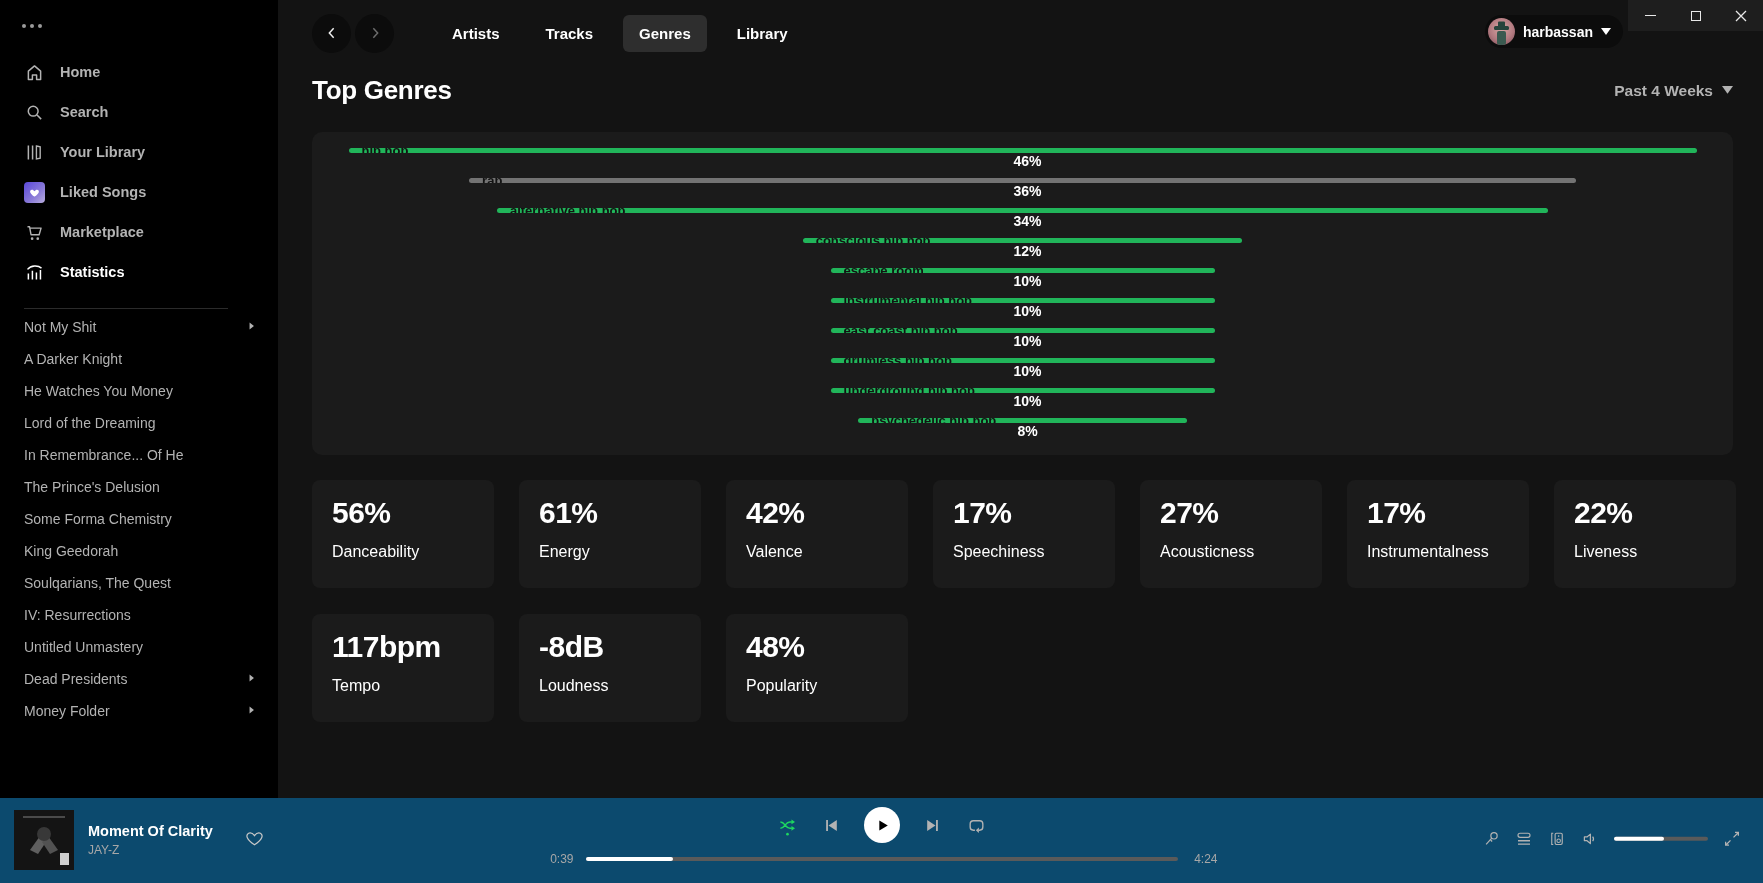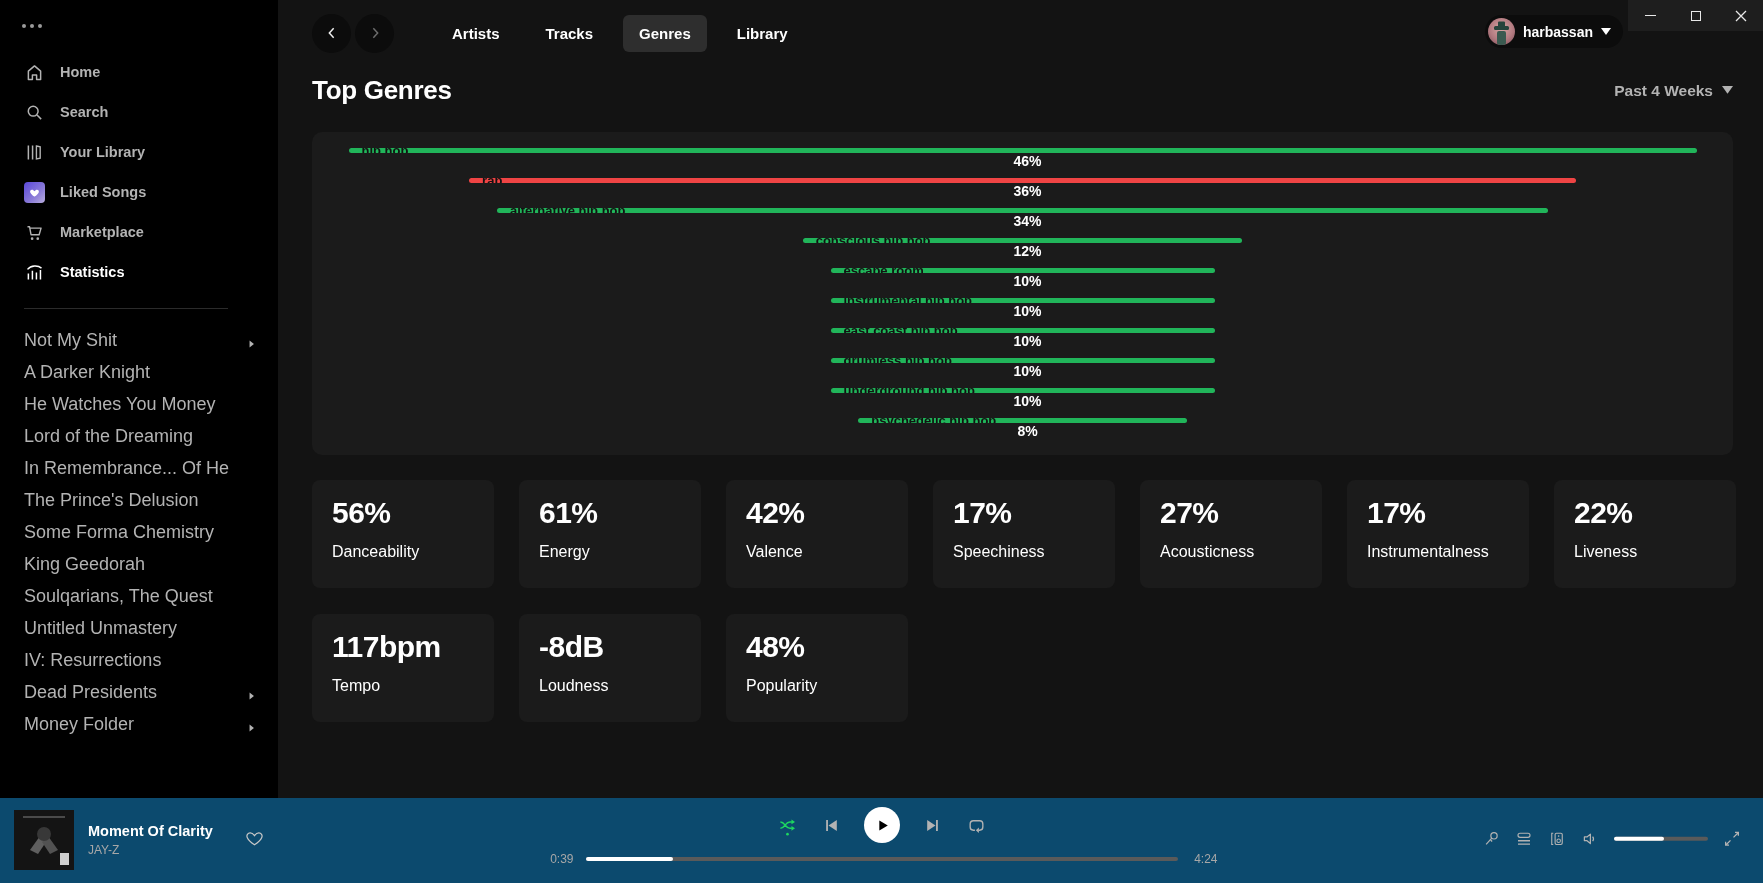--- a/index.html
+++ b/index.html
@@ -15,22 +15,22 @@
   .nav { margin-top:24px; }
   .nav-item { height:40px; display:flex; align-items:center; gap:15px; padding-left:24px;
               color:#b3b3b3; font-size:14.5px; font-weight:700; cursor:pointer; }
   .nav-item.active { color:#fff; }
   .nav-item svg { width:21px; height:21px; flex:0 0 auto; }
   .liked-sq { width:21px; height:21px; border-radius:4px; flex:0 0 auto;
               background:linear-gradient(135deg,#5a48d8 0%,#8a7bd8 60%,#b9aede 100%);
               display:flex; align-items:center; justify-content:center; }
   .liked-sq svg { width:11px; height:11px; }
   .divider { height:1px; background:#2b2b2b; margin:16px 50px 10px 24px; }
-  .pl-item { height:32px; display:flex; align-items:flex-end; justify-content:space-between;
-             padding:0 20px 0 24px; color:#b3b3b3; font-size:18px; cursor:pointer; }
+  .pl-item { height:32px; display:flex; align-items:flex-start; justify-content:space-between;
+             padding:0 20px 0 24px; color:#b3b3b3; font-size:14px; cursor:pointer; }
   .pl-chevron { width:14px; height:14px; color:#b3b3b3; }
 
   
   .main { grid-row:1; grid-column:2; position:relative; padding:0 30px 0 34px; overflow:hidden; }
   .topnav { display:flex; align-items:center; margin-top:13px; height:40px; }
   .circle-btn { width:39px; height:39px; border-radius:50%; background:#0c0c0c; border:none;
                 display:flex; align-items:center; justify-content:center; cursor:pointer; }
   .circle-btn + .circle-btn { margin-left:4px; }
   .circle-btn svg { width:16px; height:16px; }
   .back-ic { color:#f0f0f0; } .fwd-ic { color:#6d6d6d; }
@@ -202,25 +202,25 @@
   </div>
         <div class="pl-item">
     <span>King Geedorah</span>
 
   </div>
         <div class="pl-item">
     <span>Soulqarians, The Quest</span>
 
   </div>
         <div class="pl-item">
+    <span>IV: Resurrections</span>
+
+  </div>
+        <div class="pl-item">
     <span>Untitled Unmastery</span>
-
-  </div>
-        <div class="pl-item">
-    <span>IV: Resurrections</span>
 
   </div>
         <div class="pl-item">
     <span>Dead Presidents</span>
     <svg class="pl-chevron" viewBox="0 0 24 24">
             <path d="M9.5 6 17 12l-7.5 6z" fill="currentColor"></path>
           </svg>
   </div>
         <div class="pl-item">
     <span>Money Folder</span>
@@ -291,21 +291,21 @@
     </div>
 
     <section class="panel" id="bars">
         <div class="bar-row">
     <div class="bar" style="width: 1348px; background: rgb(33, 181, 90);">
       <span class="bar-label">hip hop</span>
     </div>
     <span class="bar-pct">46%</span>
   </div>
         <div class="bar-row">
-    <div class="bar" style="width: 1106.8px; background: #ef4444;">
+    <div class="bar" style="width: 1106.8px; background: #737373;">
       <span class="bar-label">rap</span>
     </div>
     <span class="bar-pct">36%</span>
   </div>
         <div class="bar-row">
     <div class="bar" style="width: 1051.2px; background: rgb(33, 181, 90);">
       <span class="bar-label">alternative hip hop</span>
     </div>
     <span class="bar-pct">34%</span>
   </div>

